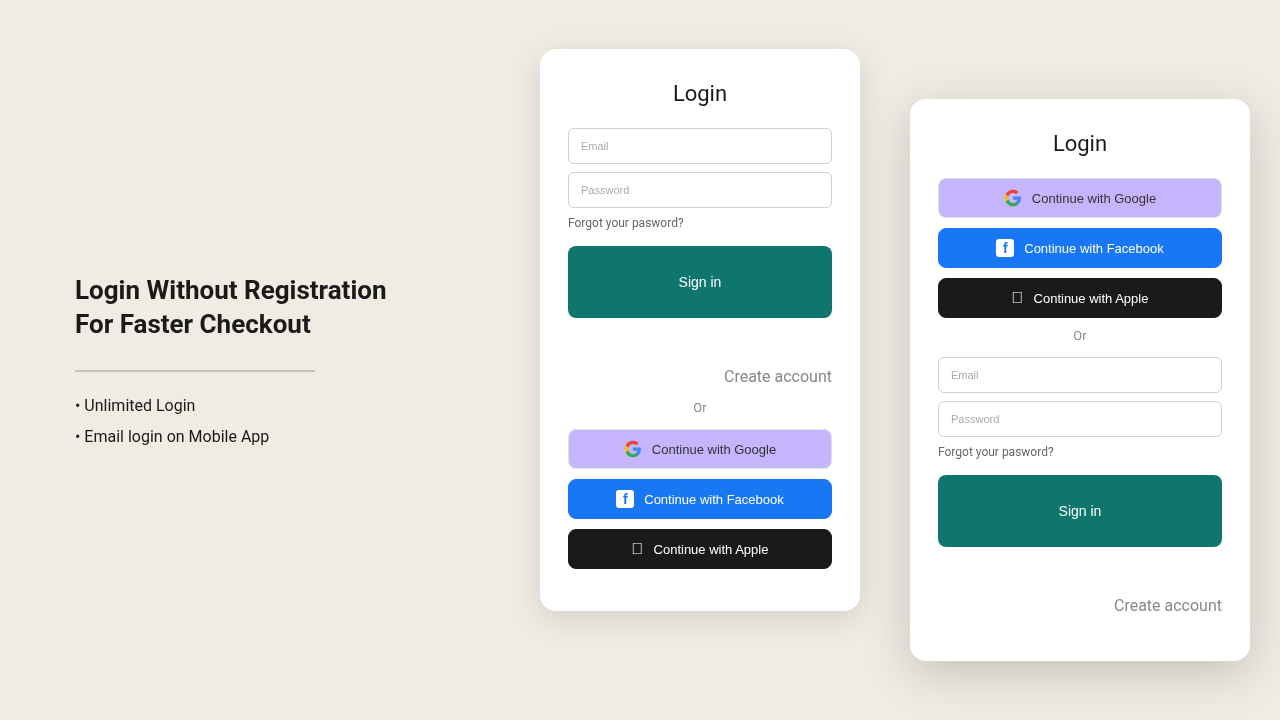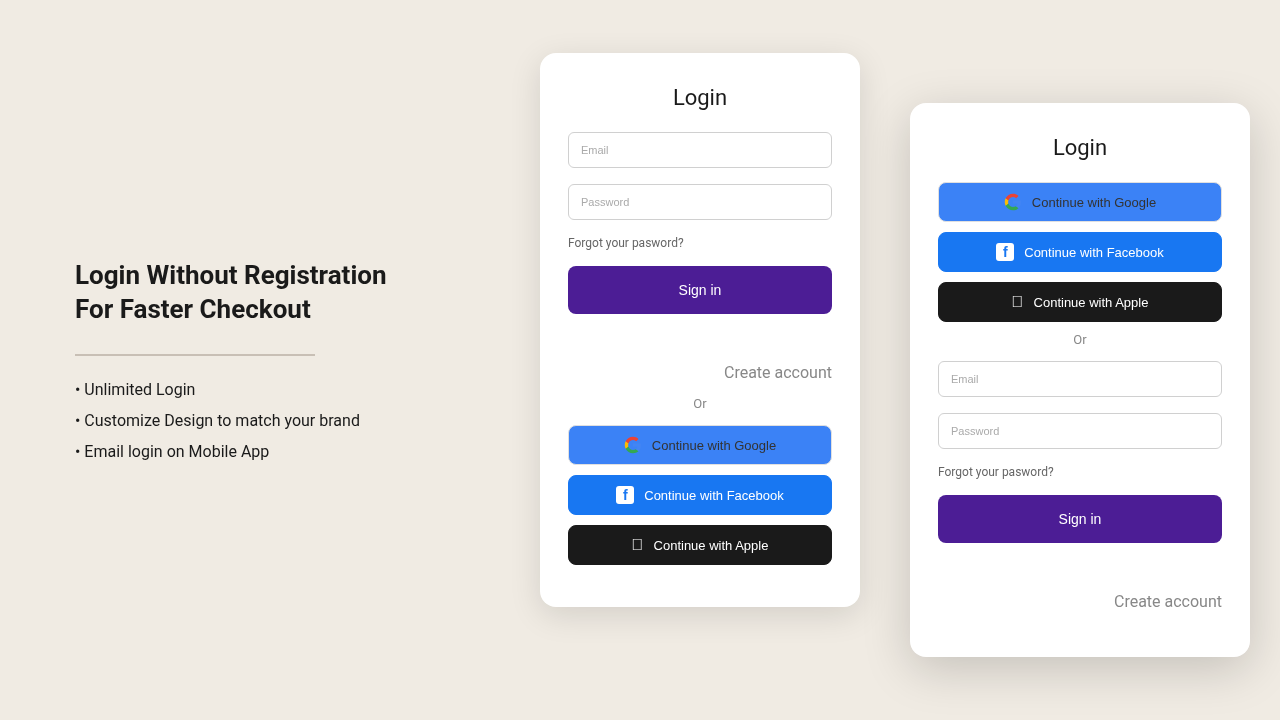--- a/index.html
+++ b/index.html
@@ -113,21 +113,21 @@
 
     .card-title {
       font-size: 22px;
       font-weight: 400;
       color: #1a1a1a;
       text-align: center;
       margin-bottom: 22px;
     }
 
     .form-group {
-      margin-bottom: 16px;
+      margin-bottom: 8px;
     }
 
     .form-input {
       width: 100%;
       padding: 10px 12px;
       border: 1px solid #d0d0d0;
       border-radius: 6px;
       font-size: 12px;
       color: #666;
       outline: none;
@@ -141,22 +141,22 @@
 
     .forgot-password {
       font-size: 12px;
       color: #666;
       margin-bottom: 16px;
       margin-top: 4px;
     }
 
     .sign-in-btn {
       width: 100%;
-      padding: 16px;
-      background: #4c1d95;
+      padding: 28px;
+      background: #0f766e;
       color: white;
       border: none;
       border-radius: 8px;
       font-size: 14px;
       font-weight: 500;
       cursor: pointer;
       margin-bottom: 12px;
     }
 
     .create-account {
@@ -183,21 +183,21 @@
       cursor: pointer;
       display: flex;
       align-items: center;
       justify-content: center;
       gap: 10px;
       margin-bottom: 10px;
       border: 1px solid #e0e0e0;
     }
 
     .google-btn {
-      background: #3b82f6;
+      background: #c4b5fd;
       color: #333;
     }
 
     .facebook-btn {
       background: #1877f2;
       color: white;
       border-color: #1877f2;
     }
 
     .apple-btn {
@@ -233,21 +233,20 @@
     }
   </style>
 </head>
 <body>
 
 <div class="left-section">
   <div class="tagline">Login Without Registration<br>For Faster Checkout</div>
   <div class="divider"></div>
   <div class="features">
     <div class="feature-item">• Unlimited Login</div>
-    <div class="feature-item">• Customize Design to match your brand</div>
     <div class="feature-item">• Email login on Mobile App</div>
   </div>
 </div>
 
 <div class="right-section">
 
   <div class="login-card-1">
     <div class="card-title">Login</div>
 
     <div class="form-group">

